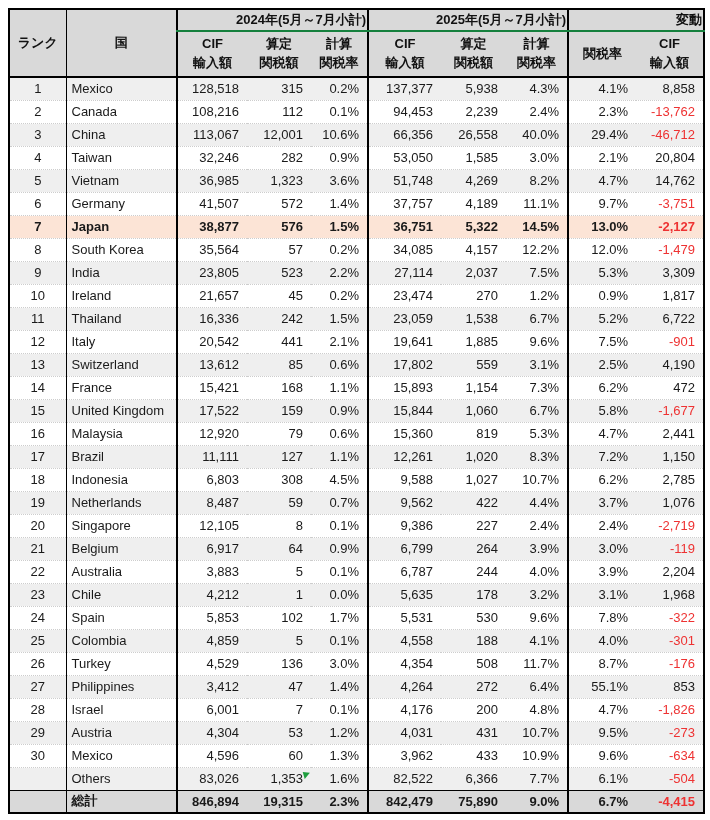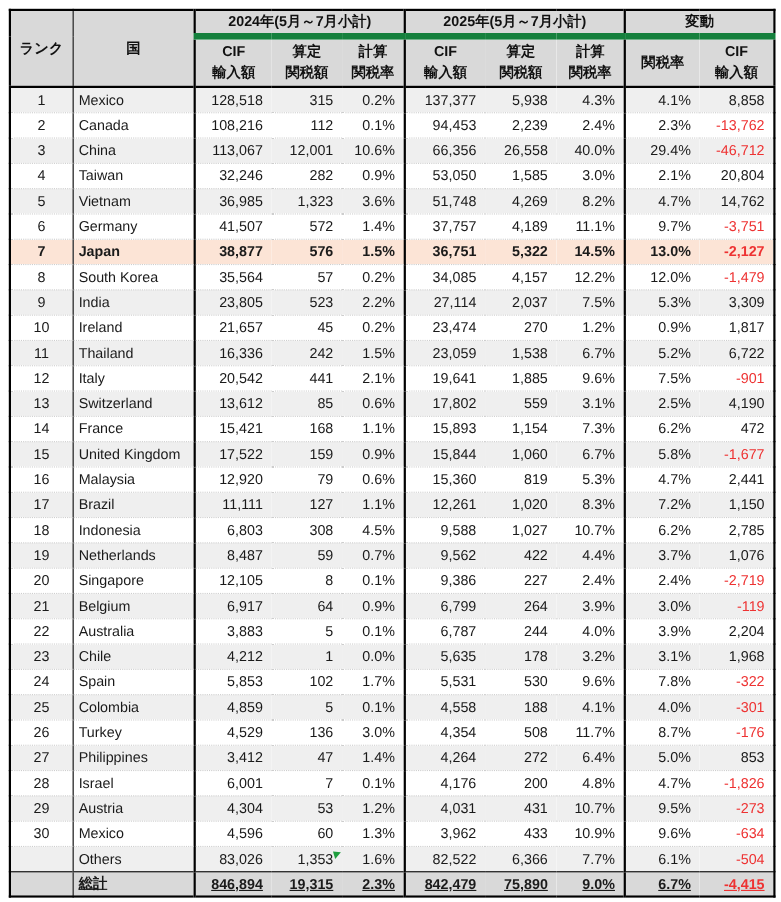--- a/index.html
+++ b/index.html
@@ -12,34 +12,33 @@
   table{
     border-collapse:collapse;table-layout:fixed;width:695px;
     border:2px solid #000;font-size:13px;color:#1a1a1a;
   }
   th,td{overflow:hidden;white-space:nowrap;box-sizing:border-box;}
   thead th{
     background:#d9d9d9;font-weight:bold;text-align:center;
     font-size:13px;color:#111;
   }
   tr.group-row th{height:22px;}
-  tr.group-row th.grp{border-bottom:6px solid #15803d;}
+  tr.group-row th.grp{border-bottom:2px solid #15803d;text-align:right;}
   tr.sub-row th{height:46px;line-height:1.45;vertical-align:middle;}
   thead{border-bottom:2px solid #000;}
   
   .b-thin{border-left:1px solid #000;}
   .b-mid{border-left:2px solid #000;}
   
   tbody td{height:23px;border-bottom:1px dotted #cdcdcd;}
   tbody tr.stripe td{background:#efefef;}
   tbody tr.hl td{background:#fce4d6;font-weight:bold;}
   tbody tr.total td{
     background:#d9d9d9;font-weight:bold;border-top:1px solid #000;
     border-bottom:none;
-    text-decoration:underline;
   }
   .c-rank{text-align:center;}
   .c-country{text-align:left;padding-left:5px;}
   .num{text-align:right;padding-right:8px;}
   .neg{color:#ee3232;}
   .flag-cell{position:relative;}
   .comment-flag{
     position:absolute;top:3px;right:2px;width:0;height:0;
     border-left:4px solid transparent;border-right:4px solid transparent;
     border-bottom:6px solid #1e9e3e;
@@ -418,21 +417,21 @@
         </tr>
         <tr class="stripe">
           <td class="c-rank">27</td>
           <td class="c-country b-thin">Philippines</td>
           <td class="num b-mid">3,412</td>
           <td class="num">47</td>
           <td class="num">1.4%</td>
           <td class="num b-mid">4,264</td>
           <td class="num">272</td>
           <td class="num">6.4%</td>
-          <td class="num b-mid">5.0%</td>
+          <td class="num b-mid">55.1%</td>
           <td class="num">853</td>
         </tr>
         <tr>
           <td class="c-rank">28</td>
           <td class="c-country b-thin">Israel</td>
           <td class="num b-mid">6,001</td>
           <td class="num">7</td>
           <td class="num">0.1%</td>
           <td class="num b-mid">4,176</td>
           <td class="num">200</td>

